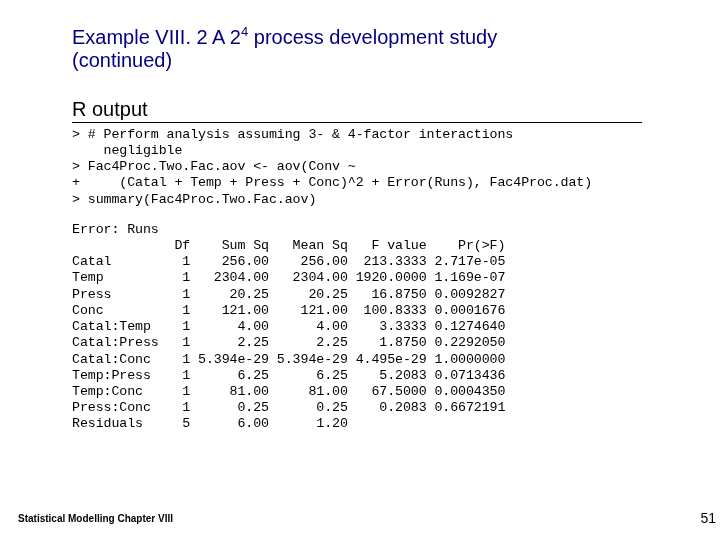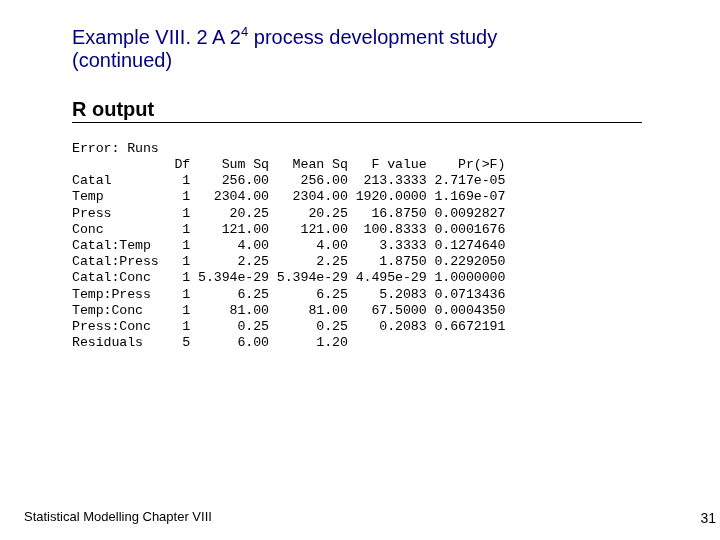--- a/index.html
+++ b/index.html
@@ -22,41 +22,42 @@
       line-height: 1.2;
     }
     .continued {
       font-size: 20px;
       font-weight: normal;
       color: #000080;
       margin-bottom: 26px;
     }
     .section-heading {
       font-size: 20px;
-      font-weight: bold;
+      font-weight: normal;
       color: #000000;
       border-bottom: 1.5px solid #000000;
       padding-bottom: 1px;
       margin-bottom: 4px;
       width: 570px;
     }
     .code-block {
       font-family: "Courier New", Courier, monospace;
       font-size: 13.3px;
       color: #000000;
       white-space: pre;
       line-height: 1.22;
       letter-spacing: -0.1px;
     }
     .footer {
       position: absolute;
-      left: 24px;
+      left: 18px;
       bottom: 16px;
-      font-size: 13px;
+      font-size: 10px;
       color: #000000;
+      font-weight: bold;
     }
     .page-num {
       position: absolute;
       right: 4px;
       bottom: 14px;
       font-size: 14px;
       color: #000000;
     }
     sup { font-size: 0.65em; vertical-align: super; }
   </style>
@@ -64,30 +65,35 @@
 <body>
 
 <div class="content">
   <div class="title">
     <span>Example VIII. 2 A 2</span><sup>4</sup><span> process development study</span>
   </div>
   <div class="continued">(continued)</div>
 
   <div class="section-heading">R output</div>
 
+  <div class="code-block">&gt; # Perform analysis assuming 3- &amp; 4-factor interactions 
+    negligible
+&gt; Fac4Proc.Two.Fac.aov &lt;- aov(Conv ~
++     (Catal + Temp + Press + Conc)^2 + Error(Runs), Fac4Proc.dat)
+&gt; summary(Fac4Proc.Two.Fac.aov)</div>
   <div style="height:14px"></div>
   <div class="code-block">Error: Runs
              Df    Sum Sq   Mean Sq   F value    Pr(&gt;F)
 Catal         1    256.00    256.00  213.3333 2.717e-05
 Temp          1   2304.00   2304.00 1920.0000 1.169e-07
 Press         1     20.25     20.25   16.8750 0.0092827
 Conc          1    121.00    121.00  100.8333 0.0001676
 Catal:Temp    1      4.00      4.00    3.3333 0.1274640
 Catal:Press   1      2.25      2.25    1.8750 0.2292050
 Catal:Conc    1 5.394e-29 5.394e-29 4.495e-29 1.0000000
 Temp:Press    1      6.25      6.25    5.2083 0.0713436
 Temp:Conc     1     81.00     81.00   67.5000 0.0004350
 Press:Conc    1      0.25      0.25    0.2083 0.6672191
 Residuals     5      6.00      1.20</div>
 </div>
 
 <div class="footer">Statistical Modelling   Chapter VIII</div>
-<div class="page-num">31</div>
+<div class="page-num">51</div>
 
 </body></html>

